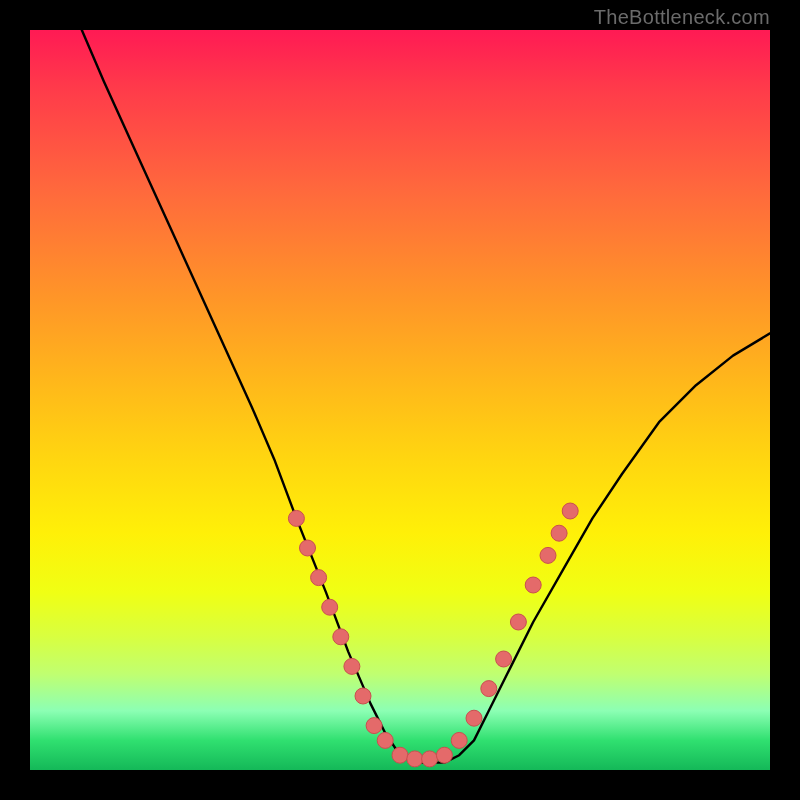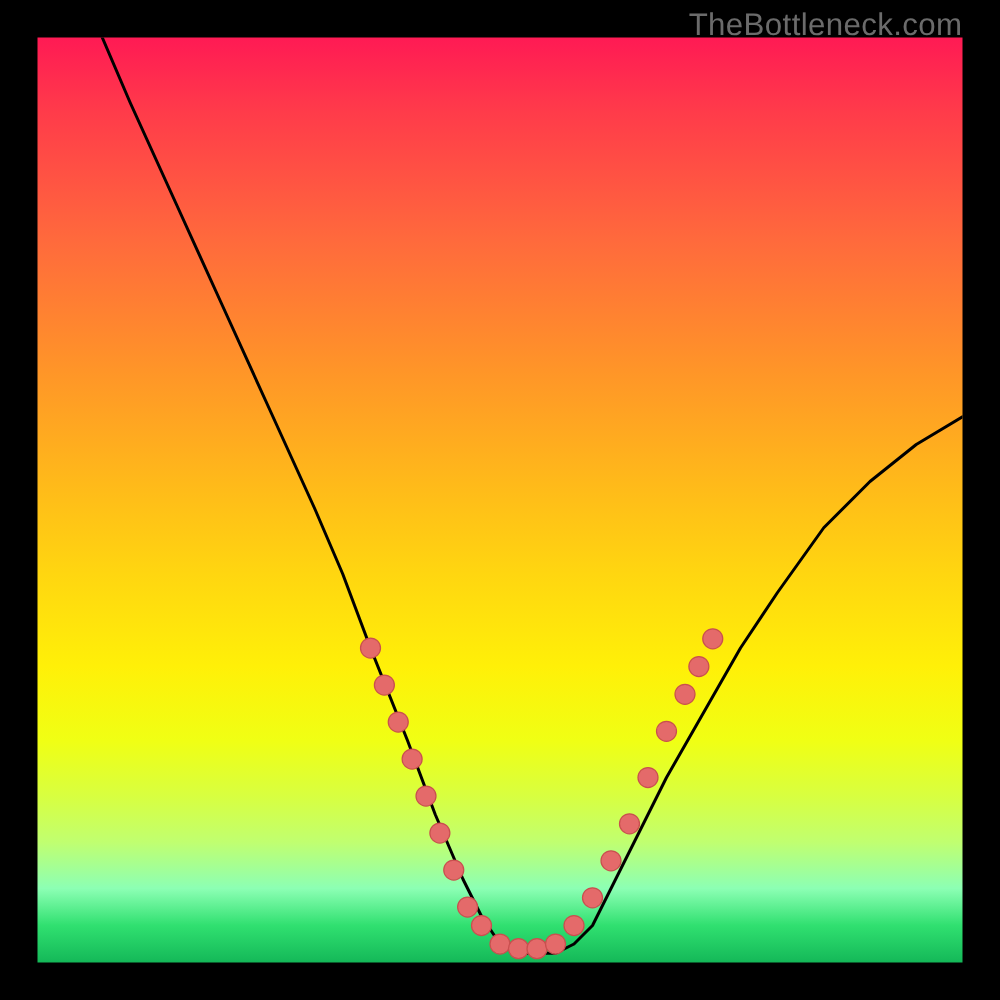--- a/index.html
+++ b/index.html
@@ -39,21 +39,21 @@
       #8cffb4 92%,
       #30e070 96%,
       #14b858 100%
     );
   }
   .watermark {
     position: absolute;
     top: 6px;
     right: 30px;
     color: #6b6b6b;
-    font-size: 25px;
+    font-size: 20px;
     font-weight: 500;
     letter-spacing: 0.3px;
     user-select: none;
   }
   svg.curve {
     position: absolute;
     top: 0;
     left: 0;
     width: 740px;
     height: 740px;

